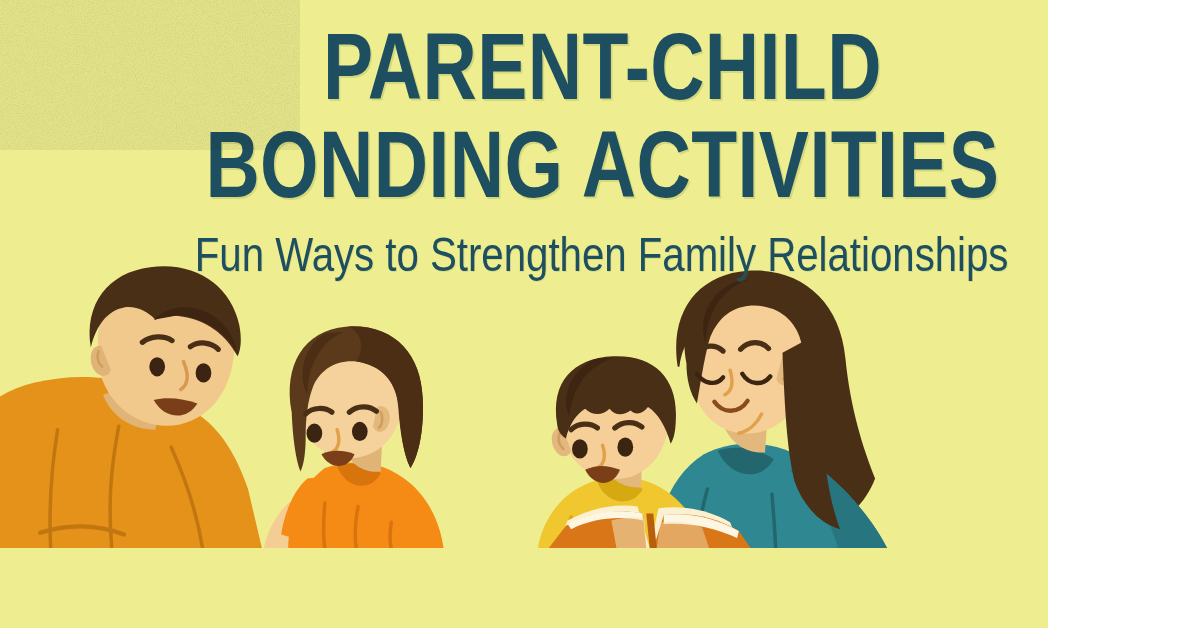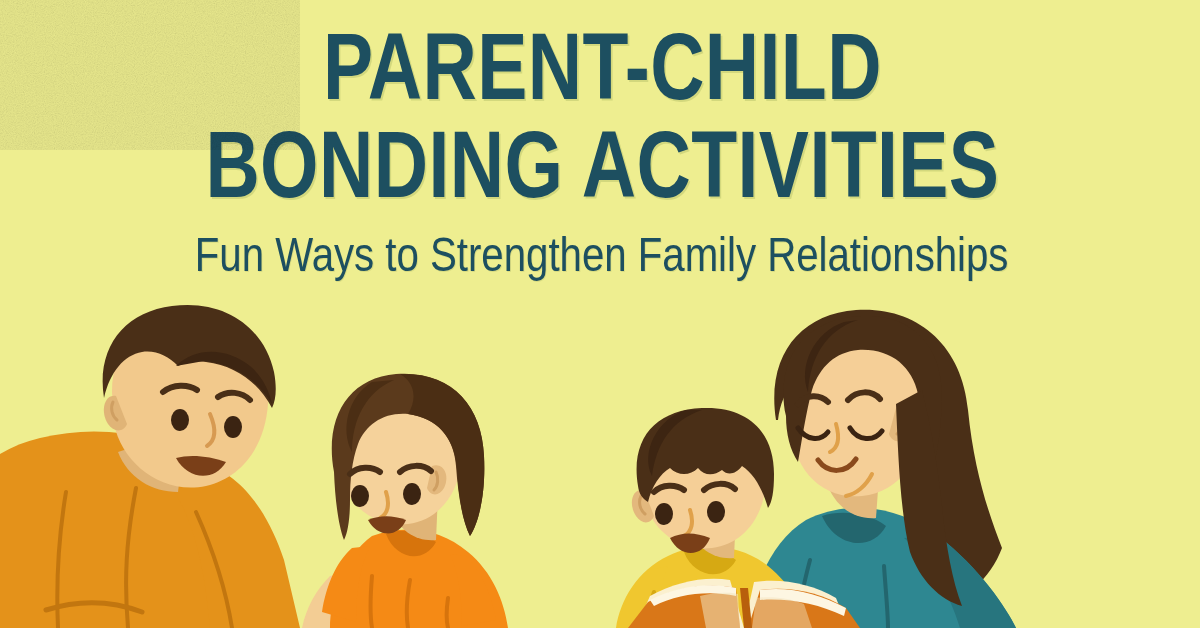--- a/index.html
+++ b/index.html
@@ -3,21 +3,21 @@
 <meta charset="utf-8">
 <title>Parent-Child Bonding Activities</title>
 <style>
   html, body {
     margin: 0;
     padding: 0;
     background: #ffffff;
   }
   #banner {
     position: relative;
-    width: 1200px;
+    width: 1048px;
     height: 628px;
     overflow: hidden;
     background: #eeee90;
     font-family: "Liberation Sans", sans-serif;
   }
   
   #grain {
     position: absolute;
     inset: 0;
     pointer-events: none;

